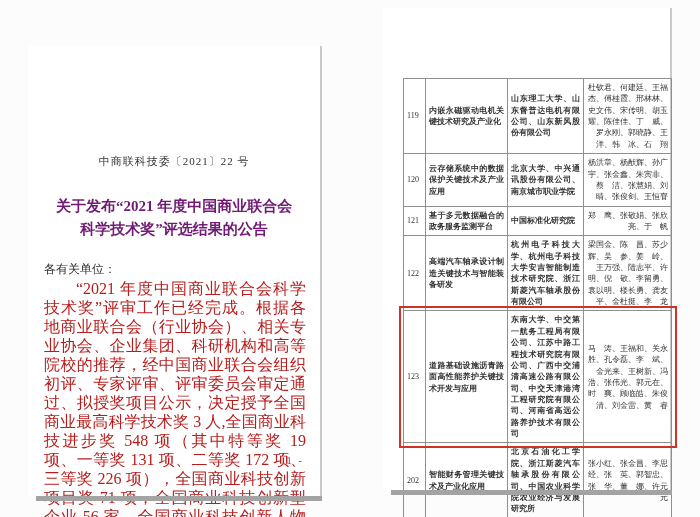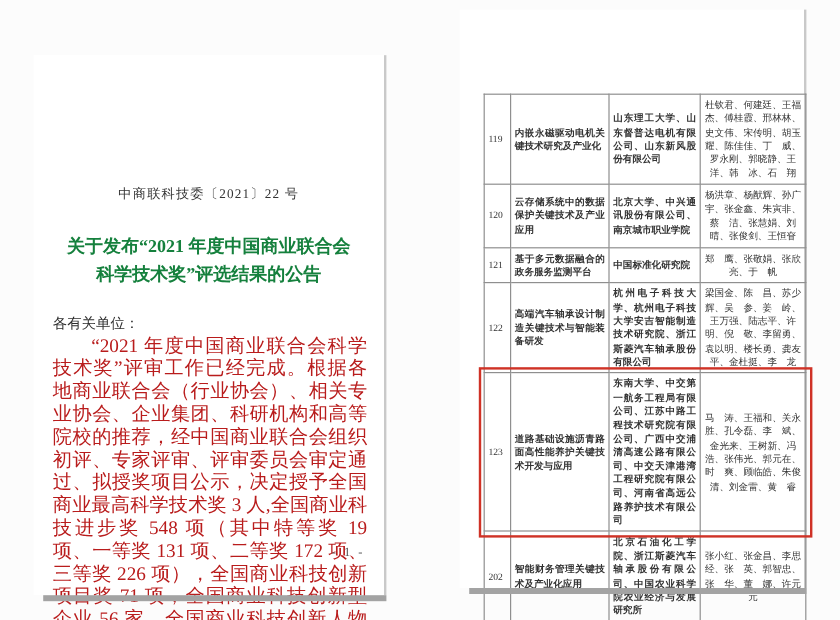--- a/index.html
+++ b/index.html
@@ -42,21 +42,21 @@
     font-size:11px;
     letter-spacing:1px;
     color:#333;
   }
   .doc-title{
     margin:26px 10px 0 10px;
     text-align:center;
     font-size:15px;
     line-height:1.55;
     font-weight:bold;
-    color:#15803d;
+    color:#701a75;
   }
   .salutation{
     margin:18px 14px 0 16px;
     font-size:12px;
     line-height:19px;
   }
   .body-text{
     margin:0 14px 0 16px;
     font-size:16px;
     line-height:19px;
@@ -89,21 +89,21 @@
   }
   .awards-table td{
     border:1px solid #8f8f8f;
     padding:3px 3px;
     vertical-align:middle;
     line-height:1.42;
     word-break:break-all;
   }
   td.cell-no{text-align:left;}
   td.cell-project,td.cell-orgs{text-align:justify;font-weight:bold;}
-  td.cell-names{text-align:center;}
+  td.cell-names{text-align:right;}
   col.c-no{width:22px;}
   col.c-project{width:82px;}
   col.c-orgs{width:76px;}
   col.c-names{width:88px;}
 
   tr.hl{
     outline:2px solid #cf3226;
     outline-offset:3px;
   }
 </style>

